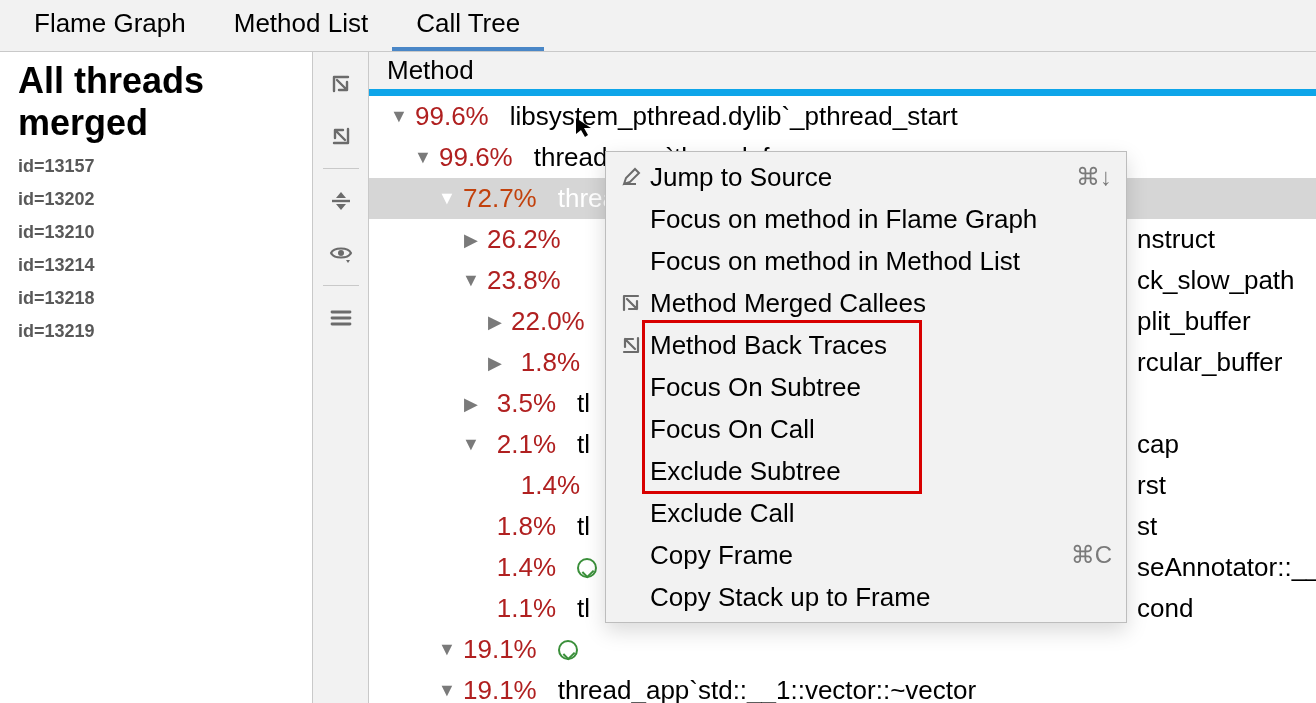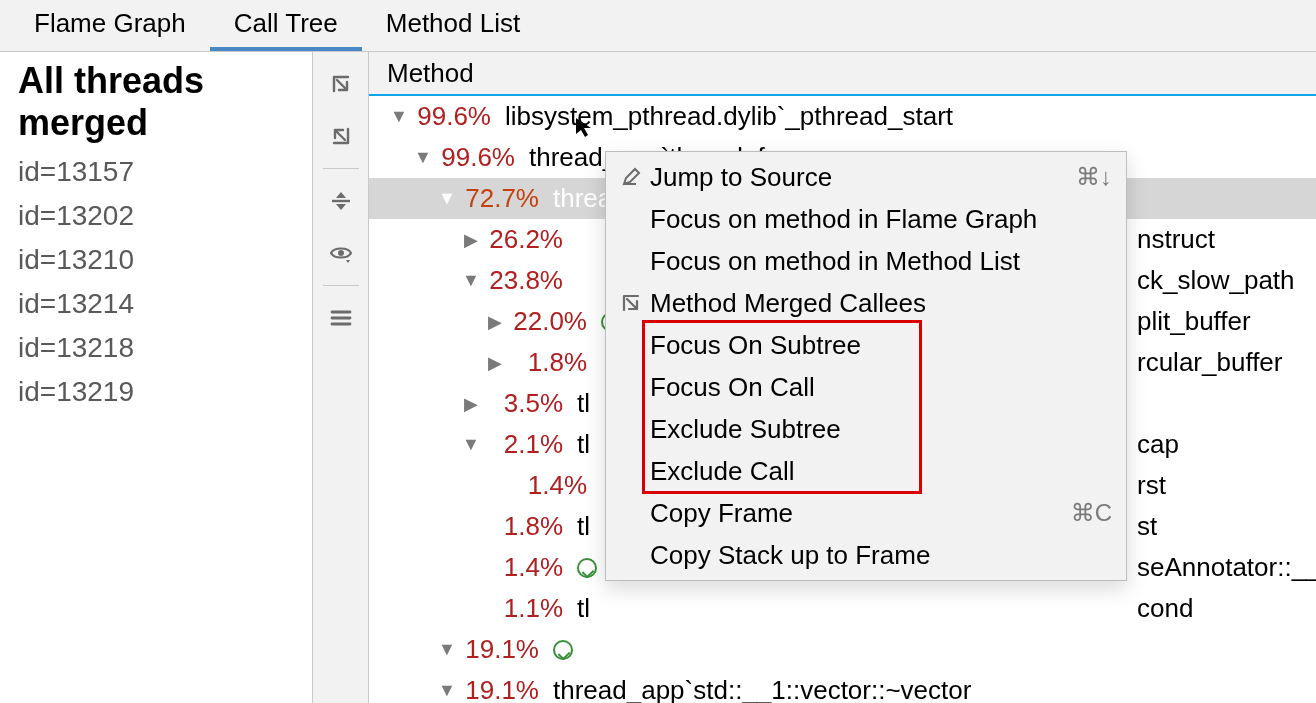--- a/index.html
+++ b/index.html
@@ -43,24 +43,25 @@
     border-right: 1px solid #c9c9c9;
     padding: 8px 10px 8px 18px;
     overflow: hidden;
   }
   .threads-title {
     font-weight: 700;
     font-size: 36px;
     margin-bottom: 6px;
   }
   .thread-item {
-    font-size: 28px;
+    font-size: 18px;
     color: #595959;
     padding: 6px 0;
     cursor: pointer;
+    font-weight: bold;
   }
   .toolstrip {
     width: 56px;
     background: #f2f2f2;
     border-right: 1px solid #c9c9c9;
     display: flex;
     flex-direction: column;
     align-items: center;
     padding-top: 6px;
   }
@@ -81,21 +82,21 @@
   }
   
   .tree-panel {
     flex: 1;
     position: relative;
     overflow: hidden;
   }
   .tree-header {
     height: 44px;
     background: #f2f2f2;
-    border-bottom: 2px solid #0ea5e9;
+    border-bottom: 7px solid #0ea5e9;
     display: flex;
     align-items: center;
     padding-left: 18px;
     font-size: 26px;
   }
   .tree-body {
     position: relative;
   }
   .row {
     display: flex;
@@ -113,21 +114,21 @@
     justify-content: center;
     color: #7a7a7a;
     font-size: 18px;
     margin-right: 6px;
   }
   .selected .arrow { color: #fff; }
   .pct {
     color: #b02020;
     min-width: 90px;
     text-align: right;
-    padding-right: 14px;
+    padding-right: 21px;
   }
   .selected .pct { color: #c2410c; }
   .method {
     color: #000;
   }
   .selected .method { color: #fff; }
   .depth-0 { padding-left: 20px; }
   .depth-1 { padding-left: 44px; }
   .depth-2 { padding-left: 68px; }
   .depth-3 { padding-left: 92px; }
@@ -190,22 +191,22 @@
     width:22px;height:22px;
     pointer-events:none;
   }
   .cursor svg{display:block}
 </style>
 </head>
 <body>
 
 <div class="tabs">
   <div class="tab">Flame Graph</div>
+  <div class="tab">Method List</div>
   <div class="tab active">Call Tree</div>
-  <div class="tab">Method List</div>
 </div>
 
 <div class="content">
 
   <div class="threads">
     <div class="threads-title">All threads merged</div>
     <div class="thread-item">id=13157</div>
     <div class="thread-item">id=13202</div>
     <div class="thread-item">id=13210</div>
     <div class="thread-item">id=13214</div>
@@ -358,20 +359,28 @@
         </div>
         <div class="menu-item">
           <span class="menu-icon">
             <svg width="18" height="18" viewBox="0 0 18 18">
               <path d="M2 2 h14 M2 2 v14 M5 5 L15 15 M15 15 h-8 M15 15 v-8" stroke="#6b6b6b" stroke-width="2.2" fill="none" stroke-linecap="round"></path>
             </svg>
           </span>
           <span class="menu-label">Method Merged Callees</span>
         </div>
         <div class="menu-item">
+          <span class="menu-icon">
+            <svg width="18" height="18" viewBox="0 0 18 18">
+              <path d="M16 16 h-14 M16 16 v-14 M13 13 L3 3 M3 3 h8 M3 3 v8" stroke="#6b6b6b" stroke-width="2.2" fill="none" stroke-linecap="round"></path>
+            </svg>
+          </span>
+          <span class="menu-label">Method Back Traces</span>
+        </div>
+        <div class="menu-item">
           <span class="menu-icon"></span>
           <span class="menu-label">Focus On Subtree</span>
         </div>
         <div class="menu-item">
           <span class="menu-icon"></span>
           <span class="menu-label">Focus On Call</span>
         </div>
         <div class="menu-item">
           <span class="menu-icon"></span>
           <span class="menu-label">Exclude Subtree</span>

